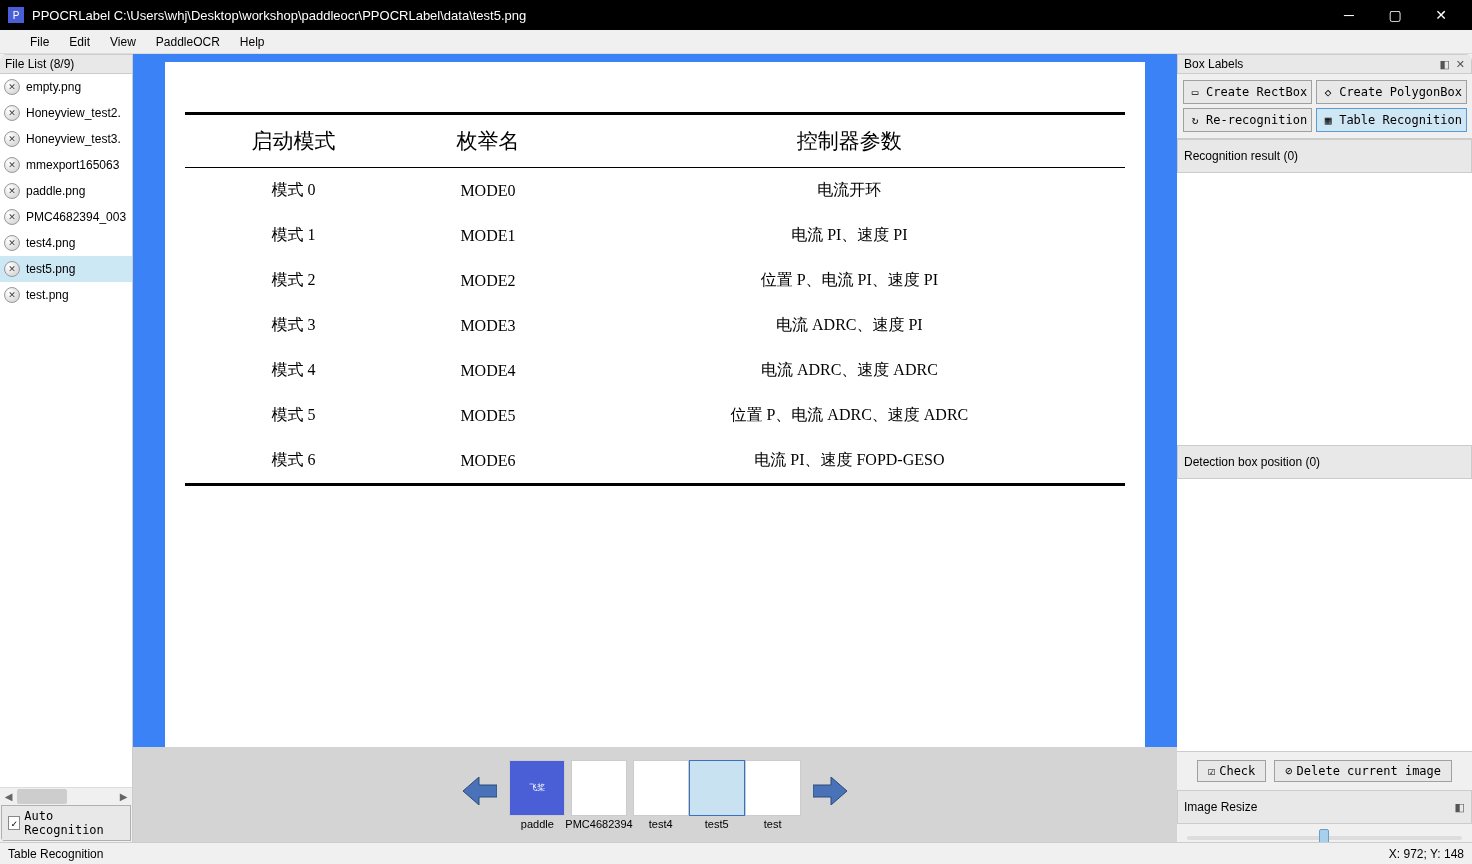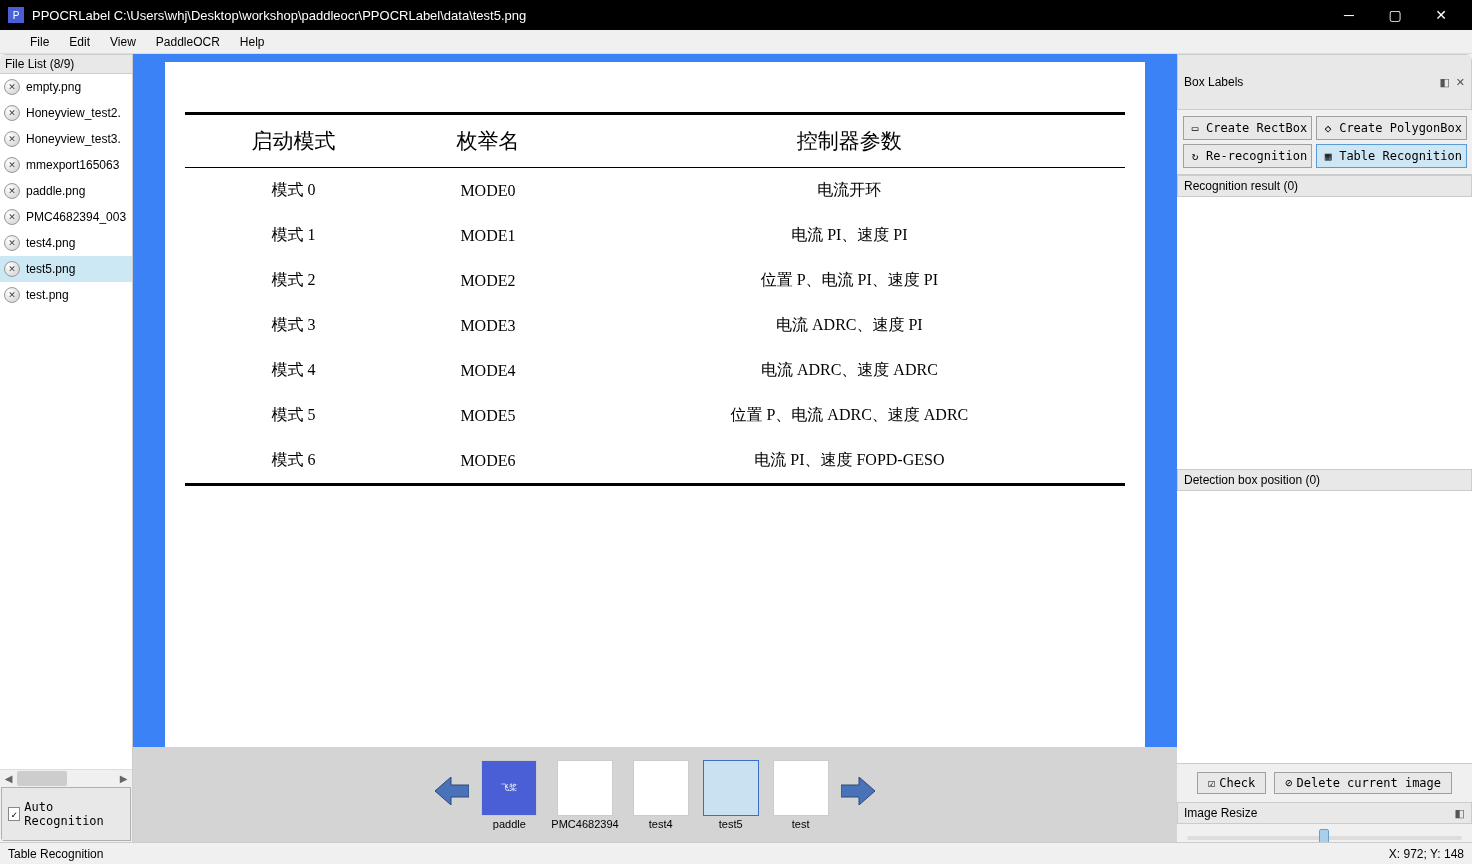--- a/index.html
+++ b/index.html
@@ -16,45 +16,45 @@
 .panel-header { background: #e8e8e8; padding: 2px 5px; font-size: 12px; border: 1px solid #ccc; border-left: none; border-right: none; display: flex; align-items: center; justify-content: space-between; }
 .file-list { flex: 1; background: #fff; overflow: hidden; }
 .file-item { display: flex; align-items: center; padding: 5px 4px; gap: 6px; cursor: pointer; white-space: nowrap; overflow: hidden; }
 .file-item.selected { background: #cce8f4; }
 .file-item .file-icon { width: 16px; height: 16px; border-radius: 50%; background: radial-gradient(circle at 30% 30%, #fff, #ccc); border: 1px solid #999; flex-shrink: 0; display: flex; align-items: center; justify-content: center; font-size: 9px; color: #444; }
 .scrollbar-h { height: 17px; background: #f0f0f0; border-top: 1px solid #ddd; position: relative; }
 .scroll-thumb { position: absolute; left: 17px; width: 50px; height: 15px; top: 1px; background: #cdcdcd; border-radius: 2px; }
 .scroll-arrow { position: absolute; width: 17px; height: 17px; top: 0; display:flex; align-items:center; justify-content:center; font-size:10px; color:#666;}
 .scroll-arrow.left { left:0; }
 .scroll-arrow.right { right:0; }
-.auto-rec-btn { padding: 12px 6px; background: #e8e8e8; border: 1px solid #b0b0b0; font-family: "Consolas", monospace; font-size: 12px; cursor: pointer; display: flex; align-items: center; gap: 4px; margin: 1px; }
+.auto-rec-btn { padding: 3px 6px; background: #e8e8e8; border: 1px solid #b0b0b0; font-family: "Consolas", monospace; font-size: 12px; cursor: pointer; display: flex; align-items: center; gap: 4px; margin: 1px; }
 .auto-rec-btn::before { content: "✓"; font-size: 10px; background: #fff; border: 1px solid #888; width: 12px; height: 12px; display: inline-flex; align-items: center; justify-content: center; }
 .center-panel { flex: 1; display: flex; flex-direction: column; background: #d4d4d4; }
 .canvas-area { flex: 1; background: #3b82f6; display: flex; align-items: flex-start; justify-content: center; padding: 8px; overflow: hidden; }
 .image-doc { background: #fff; width: 980px; height: 700px; padding: 50px 20px; }
 .doc-table { width: 100%; border-collapse: collapse; }
 .doc-table thead tr { border-top: 3px solid #000; border-bottom: 1px solid #000; }
 .doc-table tbody { border-bottom: 3px solid #000; }
 .doc-table td, .doc-table th { padding: 12px 8px; text-align: center; font-size: 16px; font-family: "SimSun", serif; font-weight: normal; }
 .doc-table th { font-size: 21px; }
 .thumb-strip { height: 95px; display: flex; align-items: center; justify-content: center; gap: 12px; padding: 4px; }
 .nav-arrow { font-size: 32px; color: #3b6fc4; cursor: pointer; user-select: none; }
 .thumb { display: flex; flex-direction: column; align-items: center; gap: 2px; cursor: pointer; }
 .thumb .tbox { width: 56px; height: 56px; background: #fff; border: 1px solid #ccc; display: flex; align-items: center; justify-content: center; font-size: 8px; overflow:hidden; }
 .thumb.selected .tbox { border: 1px solid #3b6fc4; background: #c8e2f2; }
 .thumb .tlabel { font-size: 11px; }
 .thumb.paddle .tbox { background: #4a5fd6; color: #fff; }
 .right-panel { width: 295px; background: #f0f0f0; display: flex; flex-direction: column; }
-.box-labels-header { background: #e8e8e8; padding: 20px 6px; border: 1px solid #ccc; display: flex; align-items: center; justify-content: space-between; }
+.box-labels-header { background: #e8e8e8; padding: 2px 6px; border: 1px solid #ccc; display: flex; align-items: center; justify-content: space-between; }
 .hdr-icons { display: flex; gap: 6px; font-size: 11px; color: #555; }
 .btn-grid { display: grid; grid-template-columns: 1fr 1fr; gap: 4px; padding: 6px; background: #f0f0f0; border-bottom: 1px solid #ccc; }
 .tool-btn { padding: 4px 4px; background: #e8e8e8; border: 1px solid #a0a0a0; font-family: "Consolas", monospace; font-size: 12px; cursor: pointer; display: flex; align-items: center; gap: 4px; white-space: nowrap; }
 .tool-btn.highlight { background: #cfe6f5; border-color: #5a9bd4; }
 .tool-btn .ticon { width: 14px; height: 14px; display:inline-flex; align-items:center; justify-content:center; font-size:11px;}
-.rec-result-hdr, .det-pos-hdr, .resize-hdr { background: #e8e8e8; padding: 3px 6px; border: 1px solid #ccc; font-size: 12px; display:flex; justify-content:space-between; align-items:center;}
+.rec-result-hdr, .det-pos-hdr, .resize-hdr { background: #e8e8e8; padding: 9px 6px; border: 1px solid #ccc; font-size: 12px; display:flex; justify-content:space-between; align-items:center;}
 .rec-result-body { flex: 1; background: #fff; min-height: 260px; }
 .det-pos-body { flex: 1; background: #fff; min-height: 260px; }
 .action-row { display: flex; gap: 8px; padding: 8px; justify-content: center; border-top: 1px solid #ccc; }
 .action-btn { padding: 3px 10px; background: #e8e8e8; border: 1px solid #a0a0a0; font-family: "Consolas", monospace; font-size: 12px; cursor: pointer; display: flex; align-items: center; gap: 4px; }
 .resize-body { padding: 6px 10px 2px; }
 .slider-track { height: 4px; background: #ddd; border-radius: 2px; position: relative; margin-top: 6px; }
 .slider-thumb { position: absolute; width: 10px; height: 16px; background: #a8d0ec; border: 1px solid #6aa0c8; top: -7px; left: 48%; border-radius: 2px; }
 .statusbar { height: 22px; background: #f0f0f0; border-top: 1px solid #ccc; display: flex; align-items: center; padding: 0 8px; justify-content: space-between; font-size: 12px; }
 </style>
 </head>
@@ -181,21 +181,21 @@
             </tbody>
         </table>
       </div>
     </div>
     <div class="thumb-strip">
       <div class="nav-arrow">
         <svg width="34" height="28" viewBox="0 0 34 28">
             <polygon points="0,14 16,0 16,8 34,8 34,20 16,20 16,28" fill="#4a72b8" stroke="#2a4a78" stroke-width="1"></polygon>
           </svg>
       </div>
-      <div id="thumbs" style="display:flex; gap:14px;">
+      <div id="thumbs" style="display:flex; ">
           <div class="thumb paddle">
             <div class="tbox">飞桨</div>
             <div class="tlabel">paddle</div>
           </div>
           <div class="thumb">
             <div class="tbox"></div>
             <div class="tlabel">PMC4682394</div>
           </div>
           <div class="thumb">
             <div class="tbox"></div>

